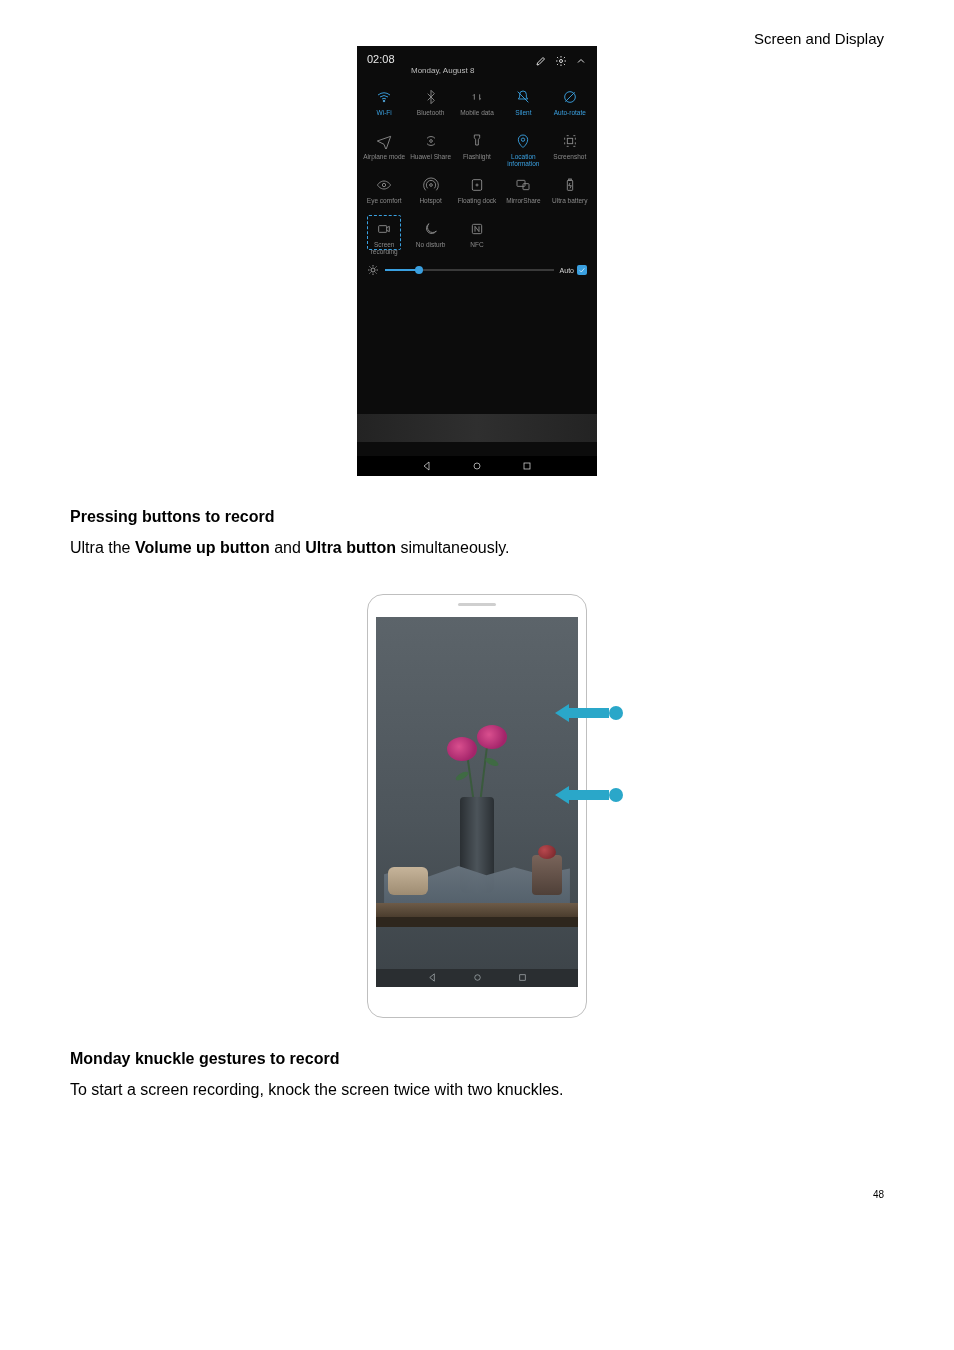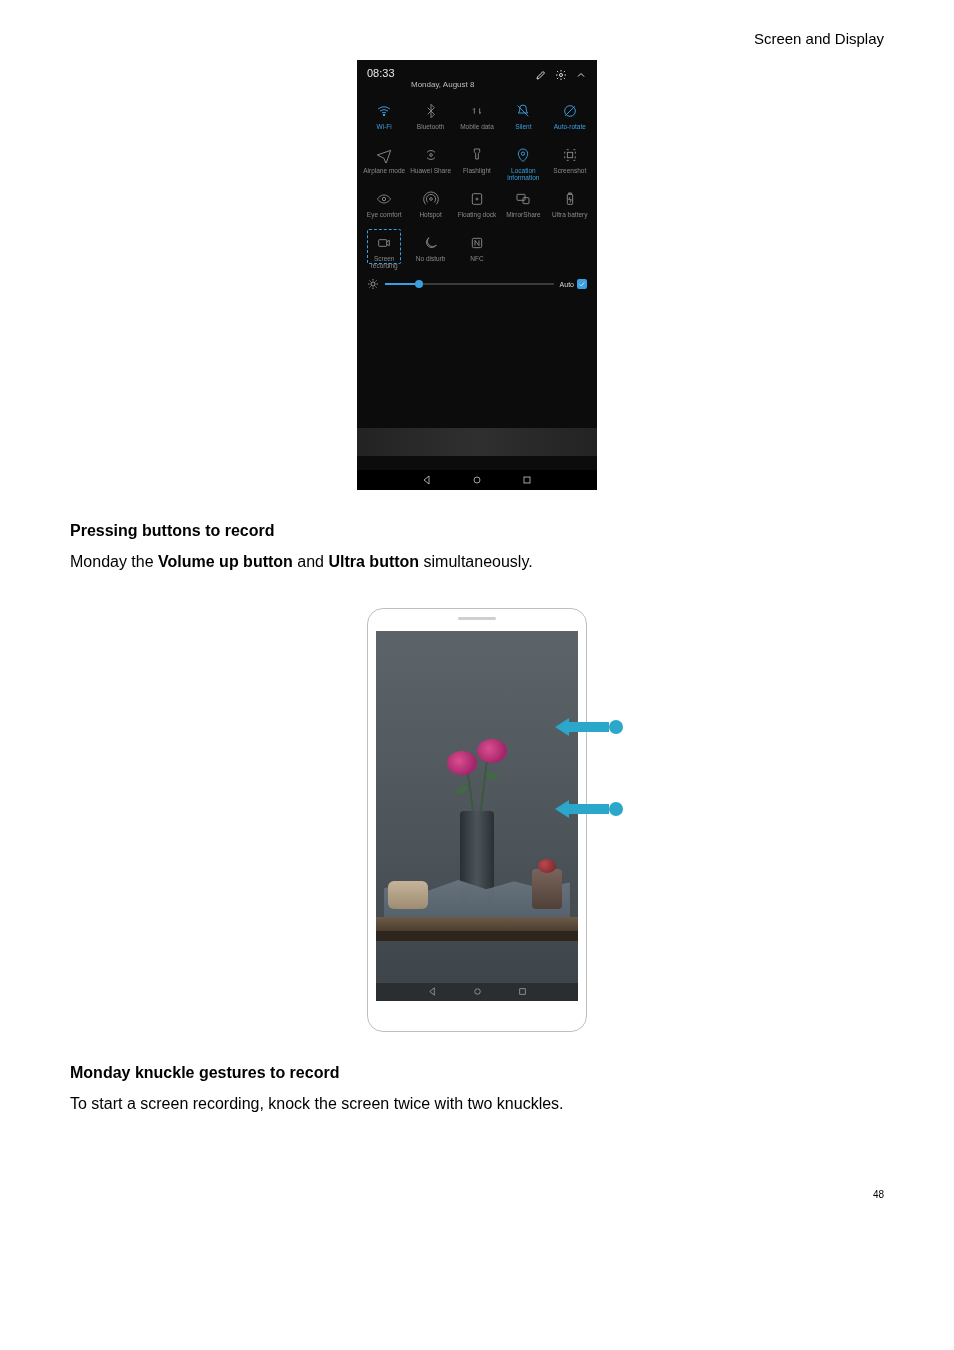--- a/index.html
+++ b/index.html
@@ -1,17 +1,17 @@
 <!DOCTYPE html>
 <html><head>
 <meta charset="utf-8">
 <style>
   * { box-sizing: border-box; margin: 0; padding: 0; }
   html, body { width: 954px; height: 1350px; background: #fff; font-family: Arial, Helvetica, sans-serif; color: #000; }
-  .page { position: relative; width: 954px; height: 1228px; padding: 40px 70px 30px 70px; }
+  .page { position: relative; width: 954px; height: 1228px; padding: 26px 70px 30px 70px; }
 
   .header-right { position: absolute; top: 30px; right: 70px; font-size: 15px; }
   .page-num { position: absolute; bottom: 28px; right: 70px; font-size: 10px; }
 
   .content { margin-top: 20px; }
 
   
   .phone1 {
     width: 240px; height: 430px; margin: 18px auto 0 auto;
     background: #0c0c0c; color: #fff; position: relative;
@@ -105,21 +105,21 @@
 <body>
 
 <div class="page">
   <div class="header-right">Screen and Display</div>
 
   <div class="content">
 
     <div class="phone1">
       <div class="p1-head">
         <div class="p1-head-left">
-          <div class="p1-time">08:33</div>
+          <div class="p1-time">02:08</div>
           <div class="p1-date">Monday, August 8</div>
         </div>
         <div class="p1-head-icons">
           <span><svg viewBox="0 0 24 24" stroke="#ddd" fill="none" stroke-width="2">
                 <path d="M4 20l4-1 11-11-3-3L5 16l-1 4z"></path>
               </svg></span>
           <span><svg viewBox="0 0 24 24" stroke="#ddd" fill="none" stroke-width="2">
                 <circle cx="12" cy="12" r="3"></circle>
                 <path d="M12 2v3M12 19v3M4.2 4.2l2.1 2.1M17.7 17.7l2.1 2.1M2 12h3M19 12h3M4.2 19.8l2.1-2.1M17.7 6.3l2.1-2.1"></path>
               </svg></span>
@@ -322,21 +322,21 @@
               <circle cx="12" cy="12" r="6"></circle>
             </svg></span>
         <span><svg viewBox="0 0 24 24">
               <rect x="6" y="6" width="12" height="12"></rect>
             </svg></span>
       </div>
     </div>
 
     <div class="sec-h">Pressing buttons to record</div>
     <p class="body">
-      <span>Monday the </span><b>Volume up button</b><span> and </span><b>Ultra button</b><span> simultaneously.</span>
+      <span>Ultra the </span><b>Volume up button</b><span> and </span><b>Ultra button</b><span> simultaneously.</span>
     </p>
 
     <div class="phone2wrap">
       <div class="phone2">
         <div class="spk"></div>
         <div class="btn-vol"></div>
         <div class="btn-pwr"></div>
         <div class="scr">
           <div class="scene">
             <div class="wall"></div>

